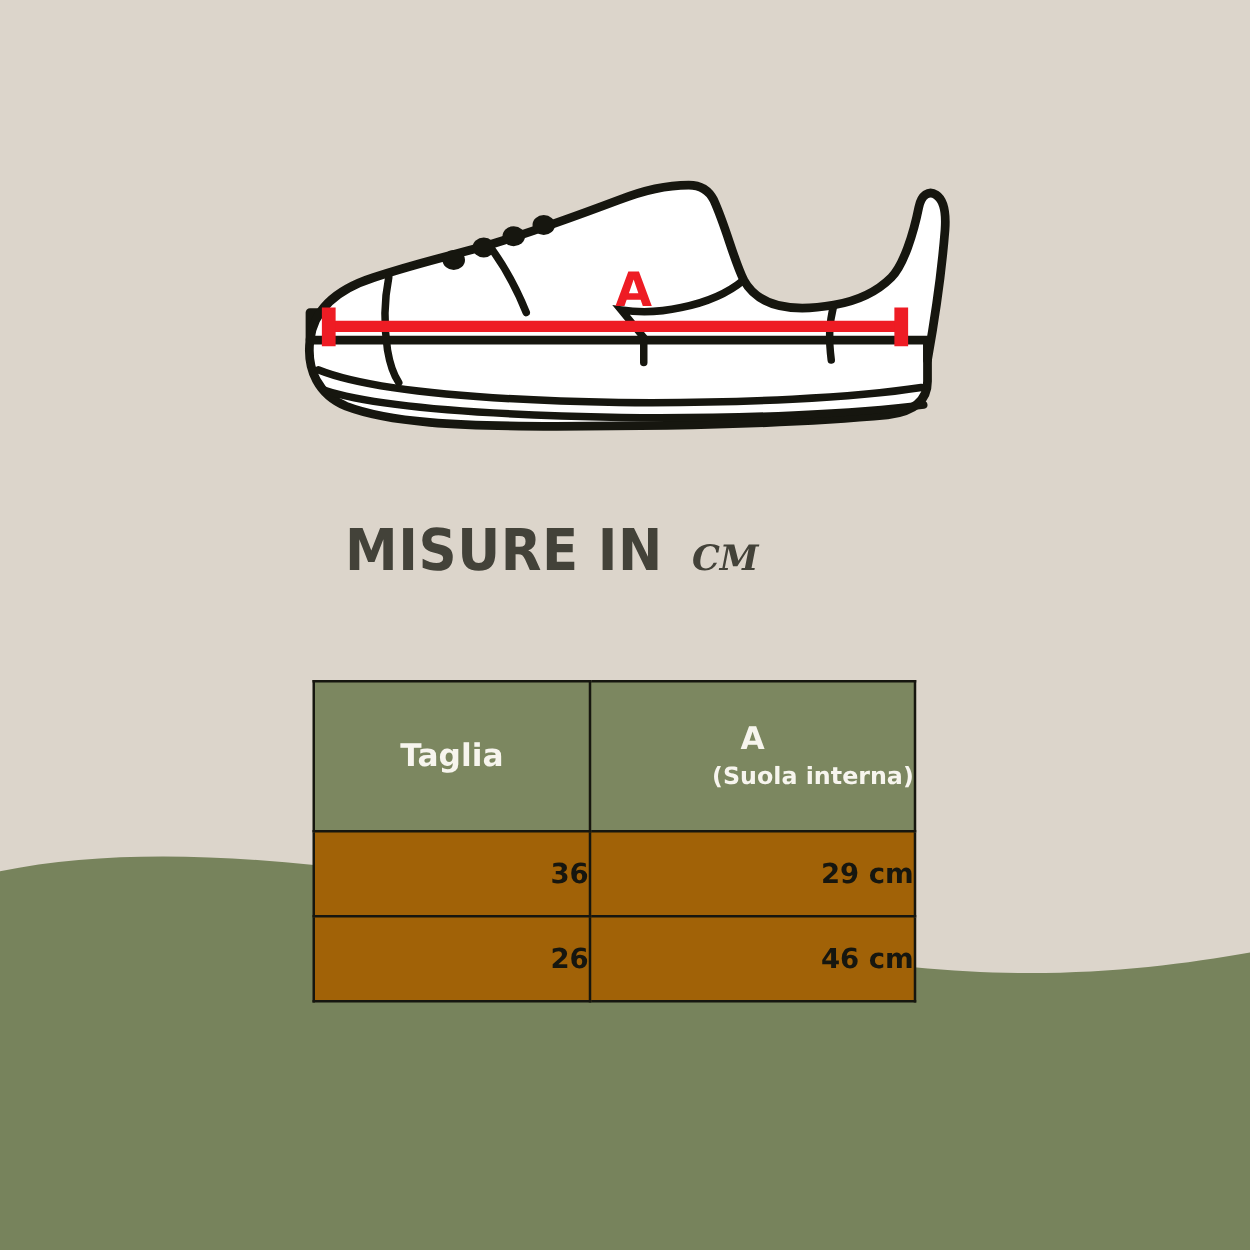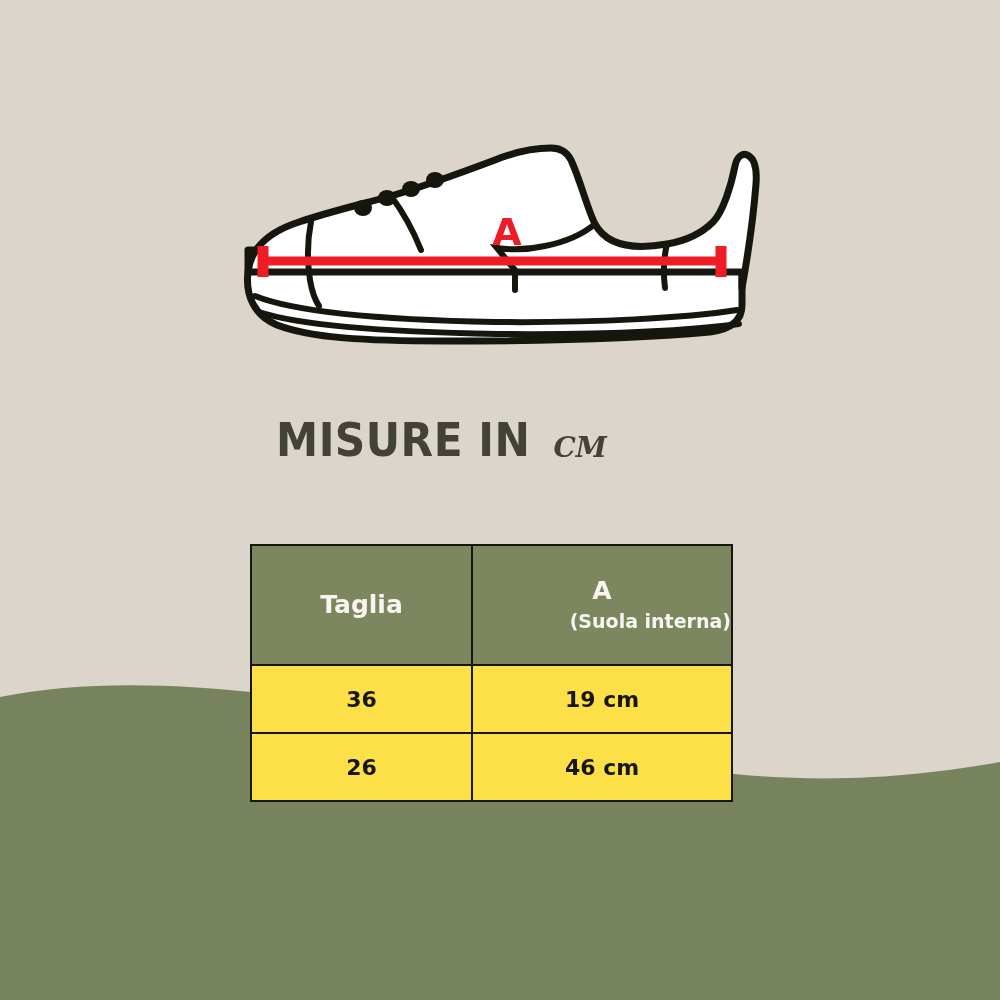--- a/index.html
+++ b/index.html
@@ -81,26 +81,27 @@
     padding: 0;
     text-align: center;
     vertical-align: middle;
   }
   #size-table th {
     background: #7c8760;
     color: #f7f5ee;
     height: 118px;
   }
   #size-table td {
-    background: #fde047;
+    background: #a16207;
     color: #16160f;
     height: 66px;
     font-size: 22px;
     font-weight: bold;
     font-family: "DejaVu Sans", sans-serif;
+    text-align: right;
   }
   .col-size { width: 219px; }
   .col-meas { width: 258px; }
   .th-main {
     display: block;
     font-family: "DejaVu Sans", sans-serif;
     font-size: 25px;
     font-weight: bold;
     line-height: 1.15;
   }
@@ -175,20 +176,20 @@
       </th>
       <th class="col-meas">
         <span class="th-main">A</span>
         <span class="th-sub">(Suola interna)</span>
       </th>
     </tr>
   </thead>
   <tbody>
     <tr>
       <td>36</td>
-      <td>19 cm</td>
+      <td>29 cm</td>
     </tr>
     <tr>
       <td>26</td>
       <td>46 cm</td>
     </tr>
   </tbody>
 </table>
 
 </body></html>

